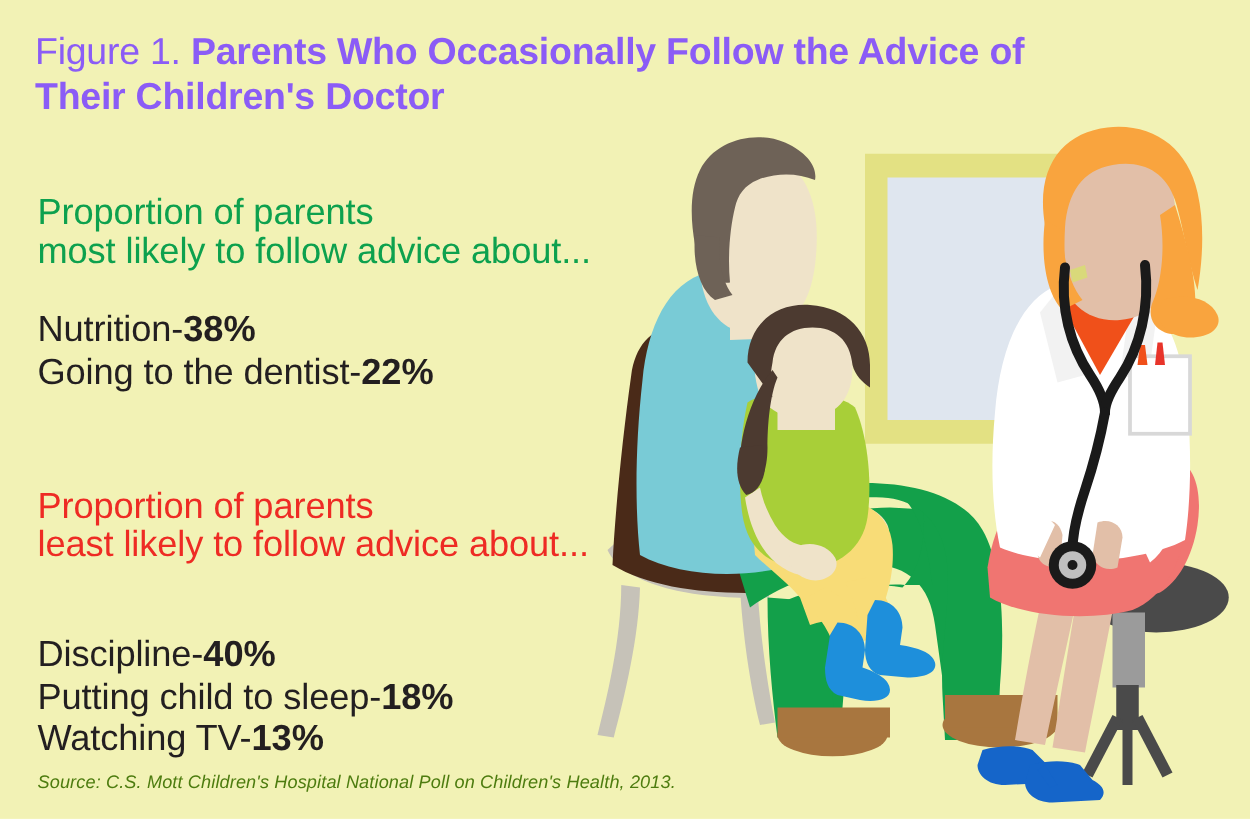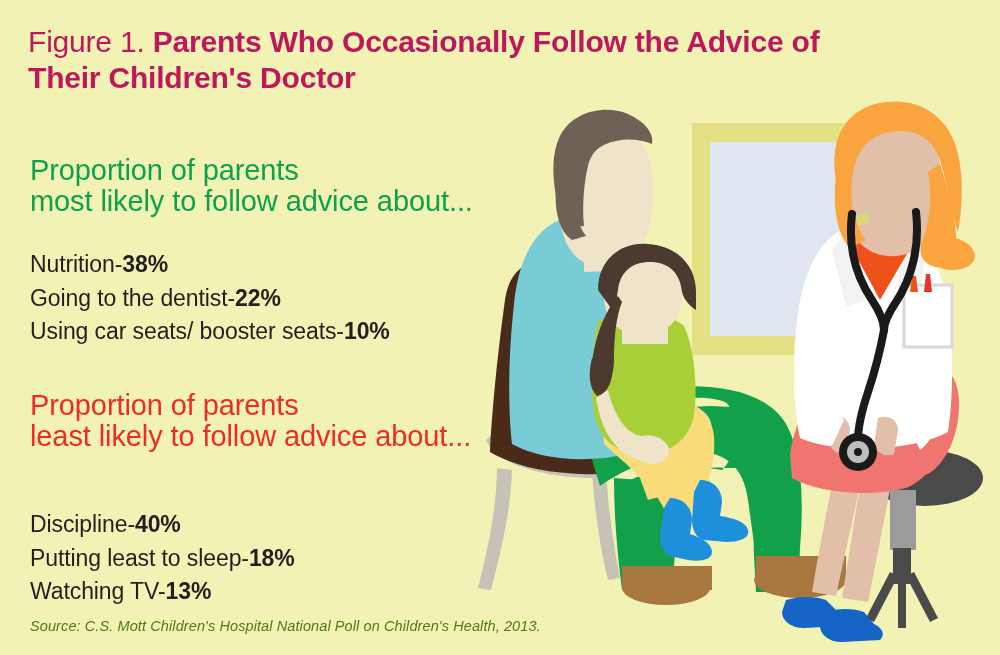--- a/index.html
+++ b/index.html
@@ -34,21 +34,21 @@
     width: 1000px; height: 655px;
   }
 
   .title {
     position: absolute;
     left: 28px;
     top: 24px;
     width: 820px;
     font-size: 30px;
     line-height: 36px;
-    color: #be185d;
+    color: #8b5cf6;
     letter-spacing: -0.2px;
     font-stretch: condensed;
   }
   .title .fig {
     font-weight: 400;
   }
   .title .strong {
     font-weight: 700;
   }
 
@@ -69,21 +69,21 @@
 
   .stat-list {
     position: absolute;
     left: 30px;
     width: 560px;
   }
   .green-list { top: 248px; }
   .red-list   { top: 508px; }
 
   .stat-row {
-    font-size: 23px;
+    font-size: 29px;
     line-height: 33.5px;
     color: #231F20;
     white-space: nowrap;
     font-stretch: condensed;
     letter-spacing: -0.1px;
   }
   .stat-row .label { font-weight: 400; }
   .stat-row .value { font-weight: 700; }
 
   .source {
@@ -320,36 +320,33 @@
       <span class="bold">most likely</span><span> to follow advice about...</span>
     </div>
 
     <div class="stat-list green-list">
       <div class="stat-row">
         <span class="label">Nutrition-</span><span class="value">38%</span>
       </div>
       <div class="stat-row">
         <span class="label">Going to the dentist-</span><span class="value">22%</span>
       </div>
-      <div class="stat-row">
-        <span class="label">Using car seats/ booster seats-</span><span class="value">10%</span>
-      </div>
     </div>
 
     <div class="section-heading red-heading" style="color: rgb(238, 43, 36);">
       <span>Proportion of parents</span><br>
       <span class="bold">least likely</span><span> to follow advice about...</span>
     </div>
 
     <div class="stat-list red-list">
       <div class="stat-row">
         <span class="label">Discipline-</span><span class="value">40%</span>
       </div>
       <div class="stat-row">
-        <span class="label">Putting least to sleep-</span><span class="value">18%</span>
+        <span class="label">Putting child to sleep-</span><span class="value">18%</span>
       </div>
       <div class="stat-row">
         <span class="label">Watching TV-</span><span class="value">13%</span>
       </div>
     </div>
 
     <div class="source">Source: C.S. Mott Children's Hospital National Poll on Children's Health, 2013.</div>
 
   </div>
 </div>

